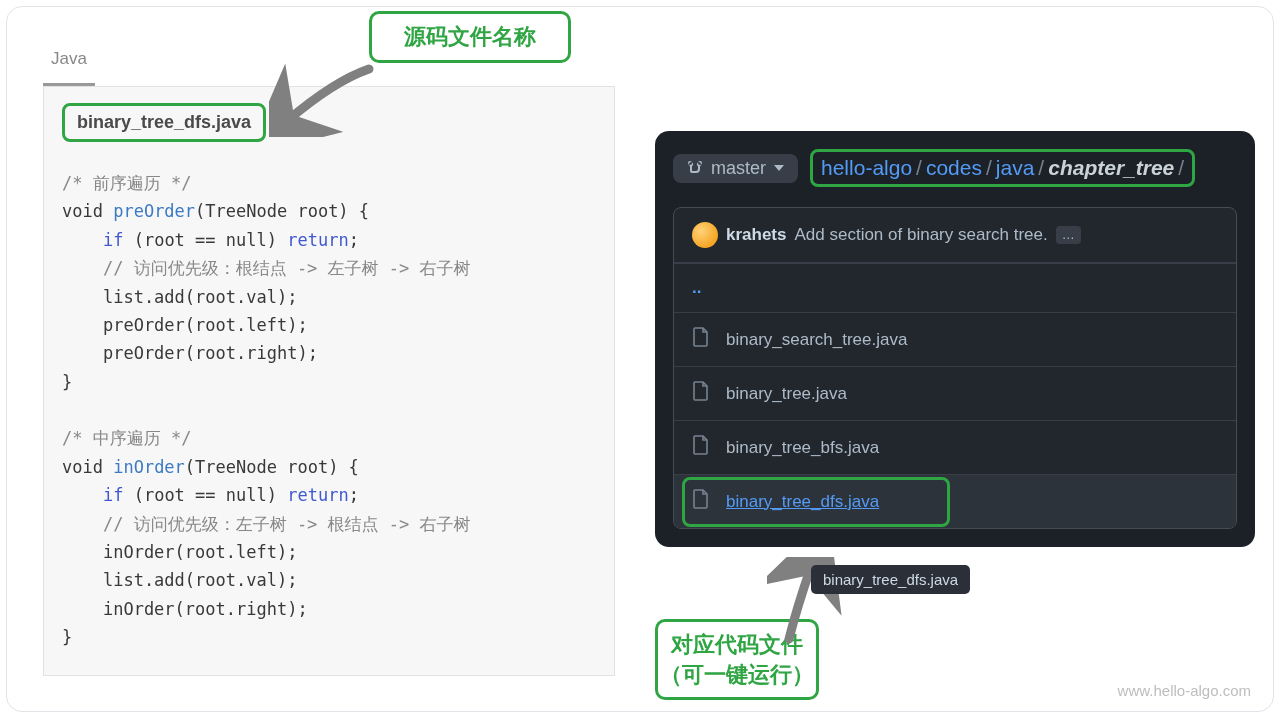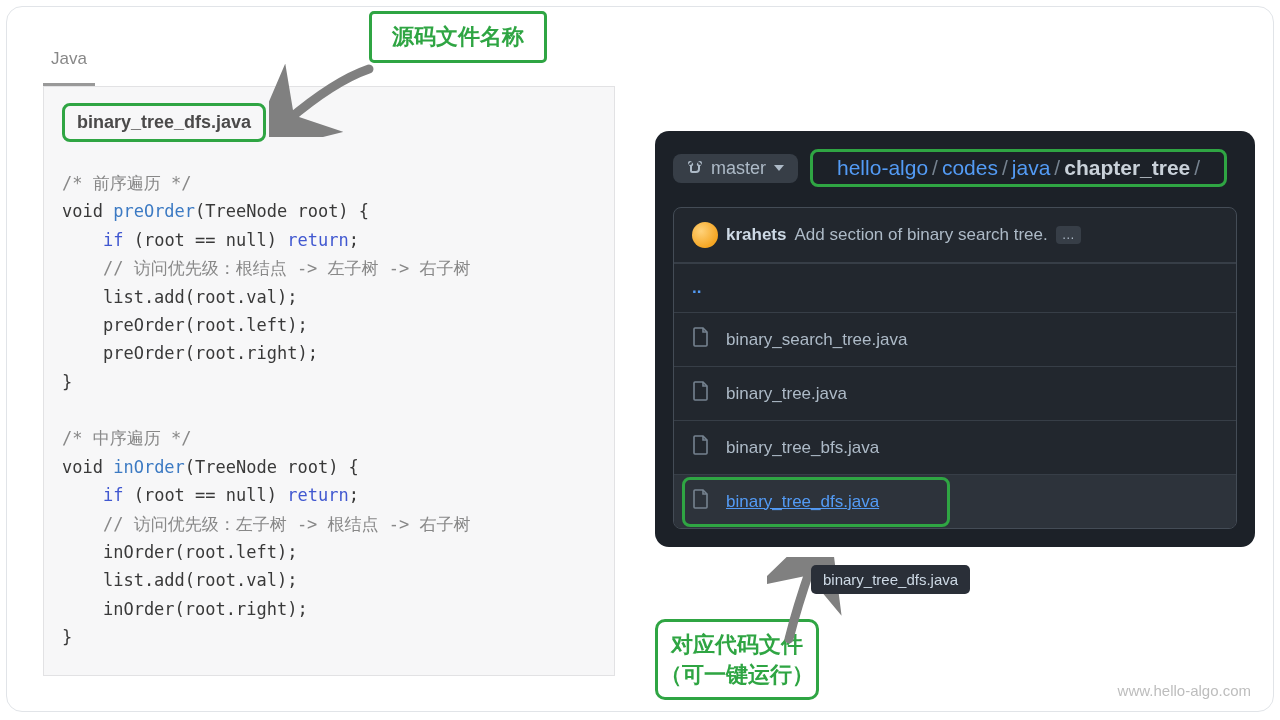--- a/index.html
+++ b/index.html
@@ -8,29 +8,29 @@
 .left-panel { position: absolute; left: 36px; top: 42px; width: 572px; }
 .tabs { display: flex; margin-bottom: 0; }
 .tab { padding: 0 8px 14px; color: #888; font-size: 17px; font-weight: 500; }
 .tab.active { border-bottom: 3px solid #999; }
 .code-panel { background: #f7f7f8; border: 1px solid #e2e2e4; padding: 16px 18px 24px; }
 .filename-box { display: inline-block; border: 3px solid #2fa543; border-radius: 8px; padding: 6px 12px; color: #4b4a4a; font-weight: 700; font-size: 18px; margin-bottom: 20px; }
 .code-block { font-family: "SF Mono", Menlo, Monaco, Consolas, monospace; font-size: 17px; line-height: 1.67; color: #393939; white-space: pre; margin-top: 7px; }
 .kw { color: #4158d0; }
 .fn { color: #3c7ac3; }
 .cm { color: #888; }
-.label-top { position: absolute; left: 362px; top: 4px; border: 3px solid #2fa543; border-radius: 5px; padding: 8px 20px; background: #fff; color: #2fa543; font-weight: 700; font-size: 22px; z-index: 5; }
+.label-top { position: absolute; left: 362px; top: 4px; border: 3px solid #2fa543; border-radius: 10px; padding: 8px 32px; background: #fff; color: #2fa543; font-weight: 700; font-size: 22px; z-index: 5; }
 .arrow-top { position: absolute; left: 262px; top: 54px; z-index: 4; }
 .right-panel { position: absolute; left: 648px; top: 124px; width: 600px; background: #1c2128; border-radius: 14px; padding: 18px; }
 .repo-header { display: flex; gap: 12px; align-items: center; margin-bottom: 20px; }
 .branch-btn { background: #373e47; color: #adbac7; padding: 4px 14px; border-radius: 8px; font-size: 18px; display: flex; align-items: center; gap: 8px; }
-.breadcrumb { border: 3px solid #2fa543; border-radius: 8px; padding: 4px 24px; font-size: 21px; display: flex; align-items: flex-start; gap: 4px; }
+.breadcrumb { border: 3px solid #2fa543; border-radius: 8px; padding: 4px 8px; font-size: 21px; display: flex; align-items: flex-start; gap: 4px; }
 .breadcrumb .lnk { color: #539bf5; }
 .breadcrumb .sep { color: #768390; }
-.breadcrumb .strong { color: #c9d1d9; font-weight: 700; }
+.breadcrumb .strong { color: #c9d1d9; font-weight: 700; font-style: italic; }
 .repo-body { background: #22272e; border: 1px solid #444c56; border-radius: 8px; overflow: hidden; }
 .commit-row { padding: 14px 18px; display: flex; align-items: center; gap: 8px; border-bottom: 1px solid #373e47; }
 .avatar { width: 26px; height: 26px; border-radius: 50%; background: radial-gradient(circle at 35% 35%, #ffd27a 0%, #f5a623 70%); }
 .commit-author { color: #cdd9e5; font-weight: 700; font-size: 17px; }
 .commit-msg { color: #adbac7; font-size: 17px; }
 .ellipsis-btn { background: #373e47; color: #adbac7; border-radius: 4px; padding: 0 6px; font-size: 13px; line-height: 18px; }
 .file-row { padding: 14px 18px; display: flex; align-items: center; gap: 16px; border-top: 1px solid #373e47; font-size: 17px; }
 .file-row.parent { color: #539bf5; font-weight: 600; }
 .file-row .icon { color: #768390; }
 .file-row .fname { color: #adbac7; }

